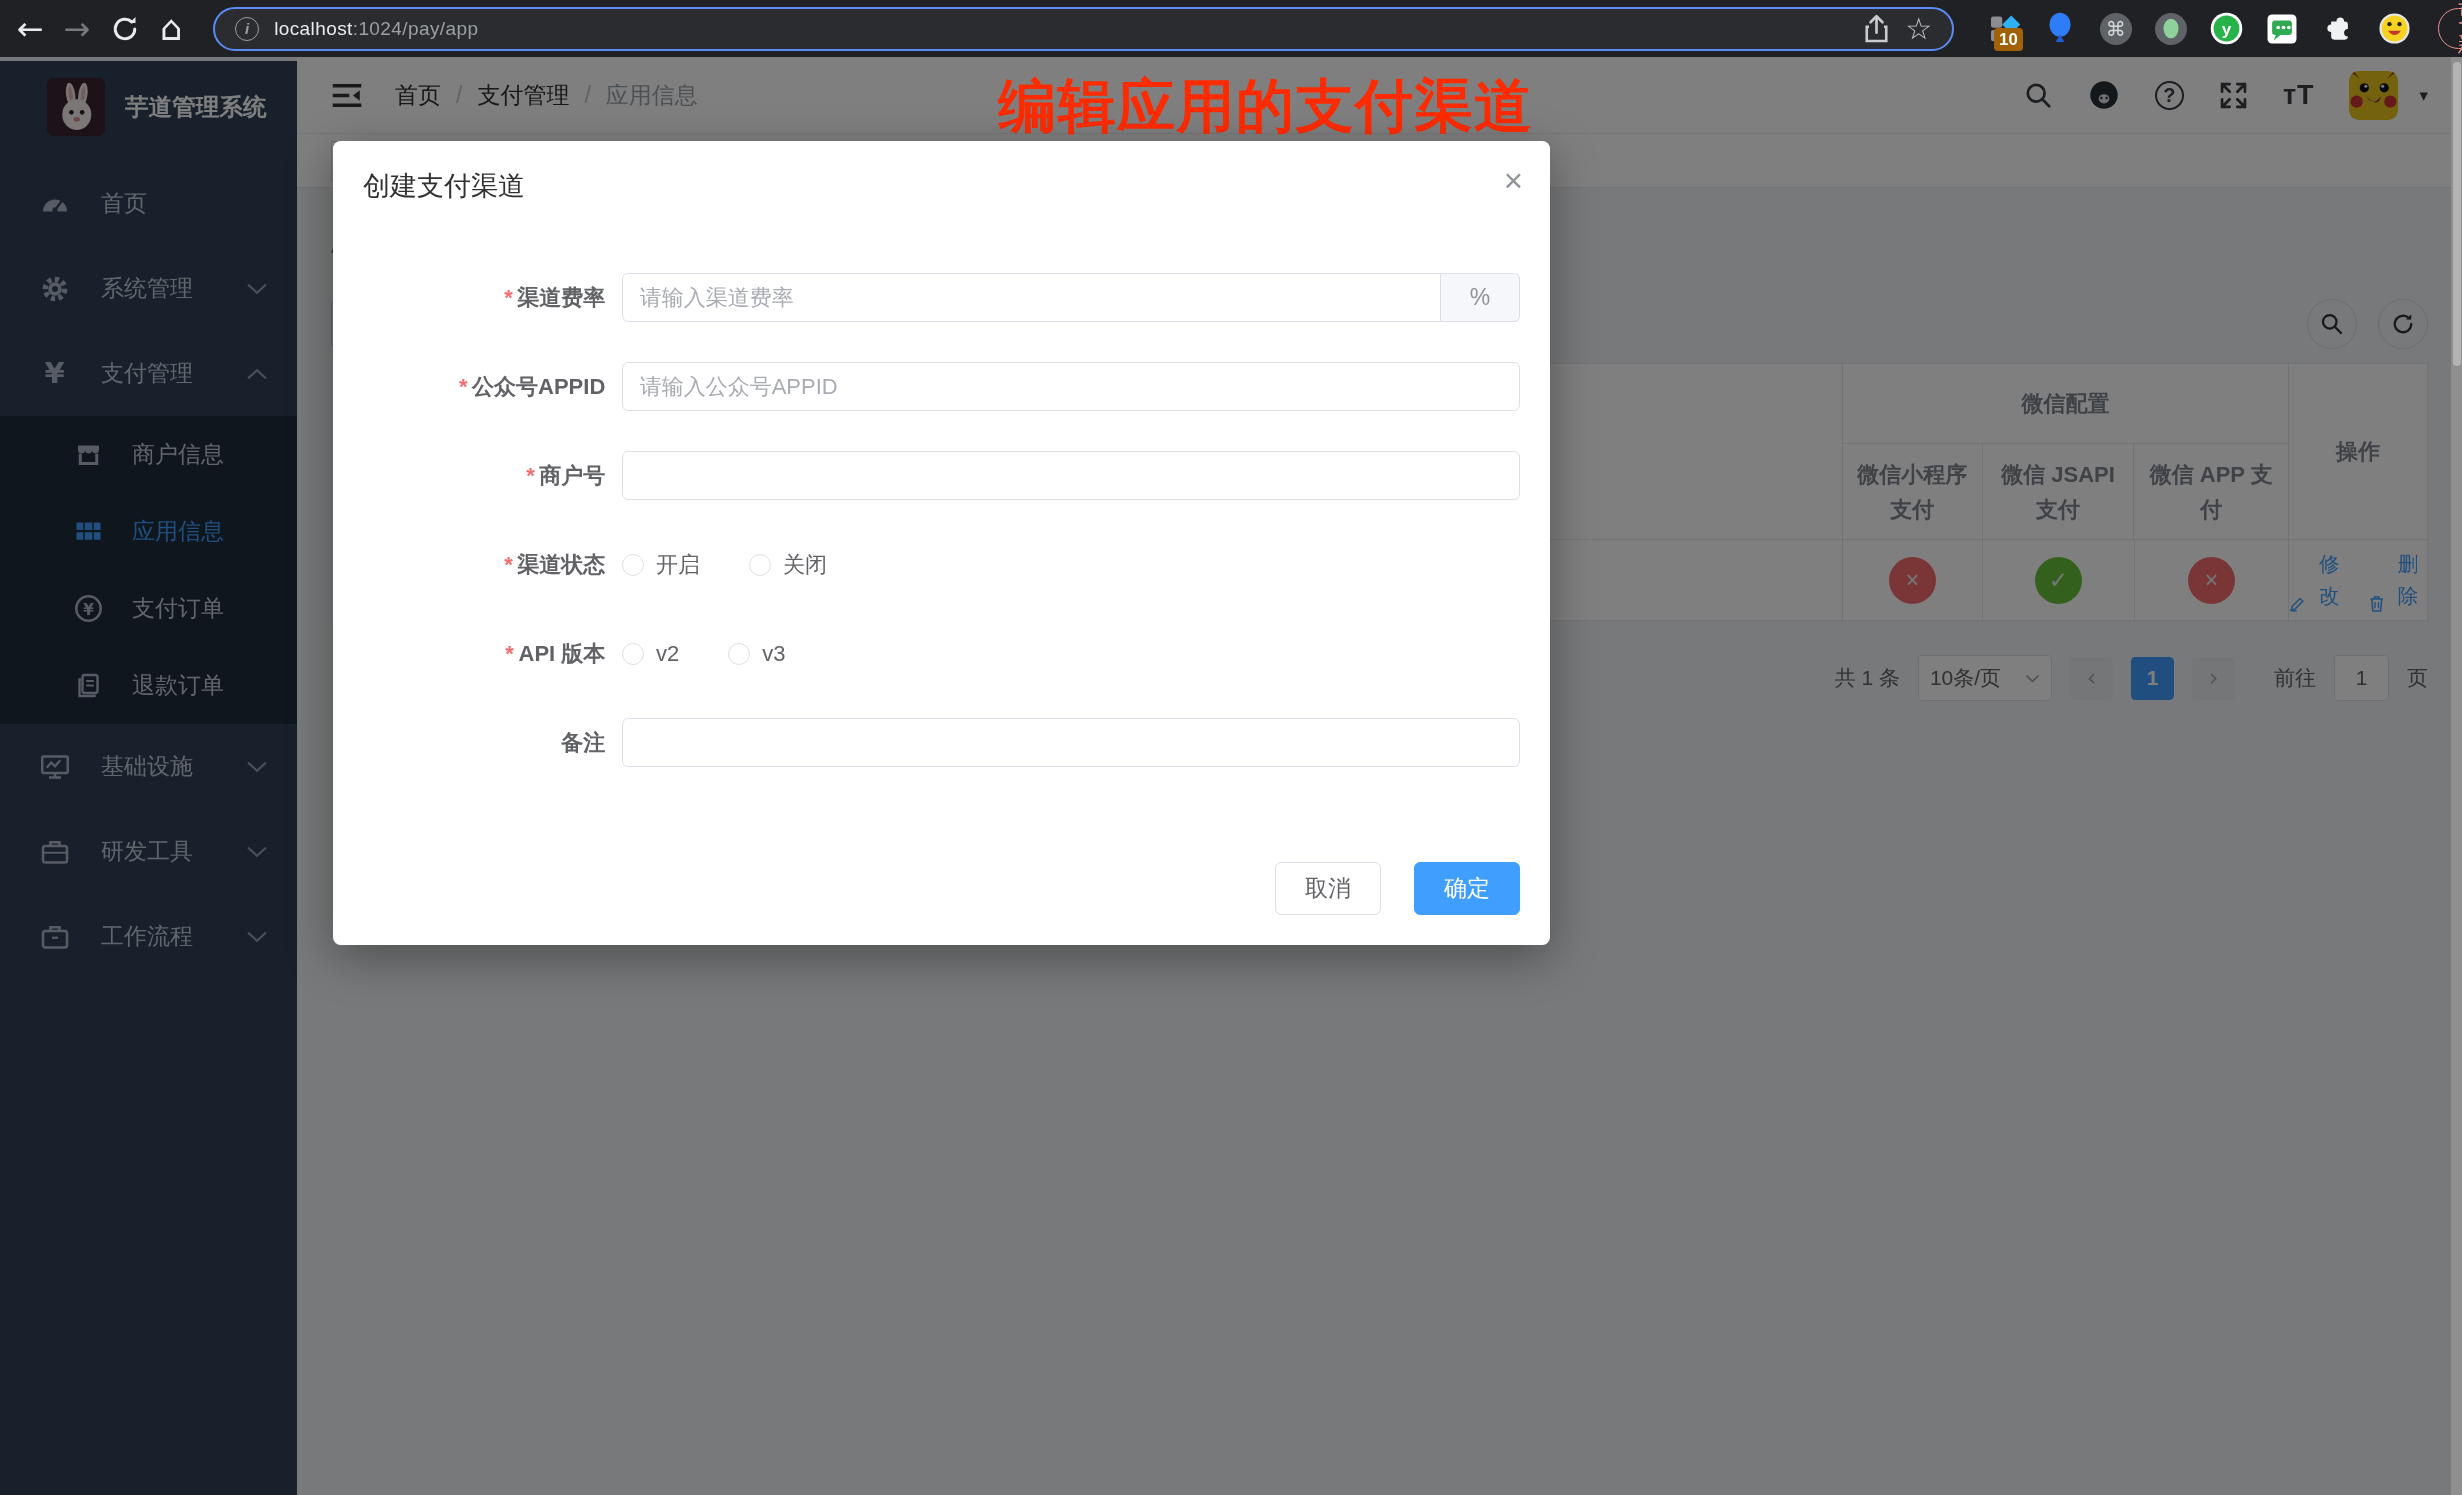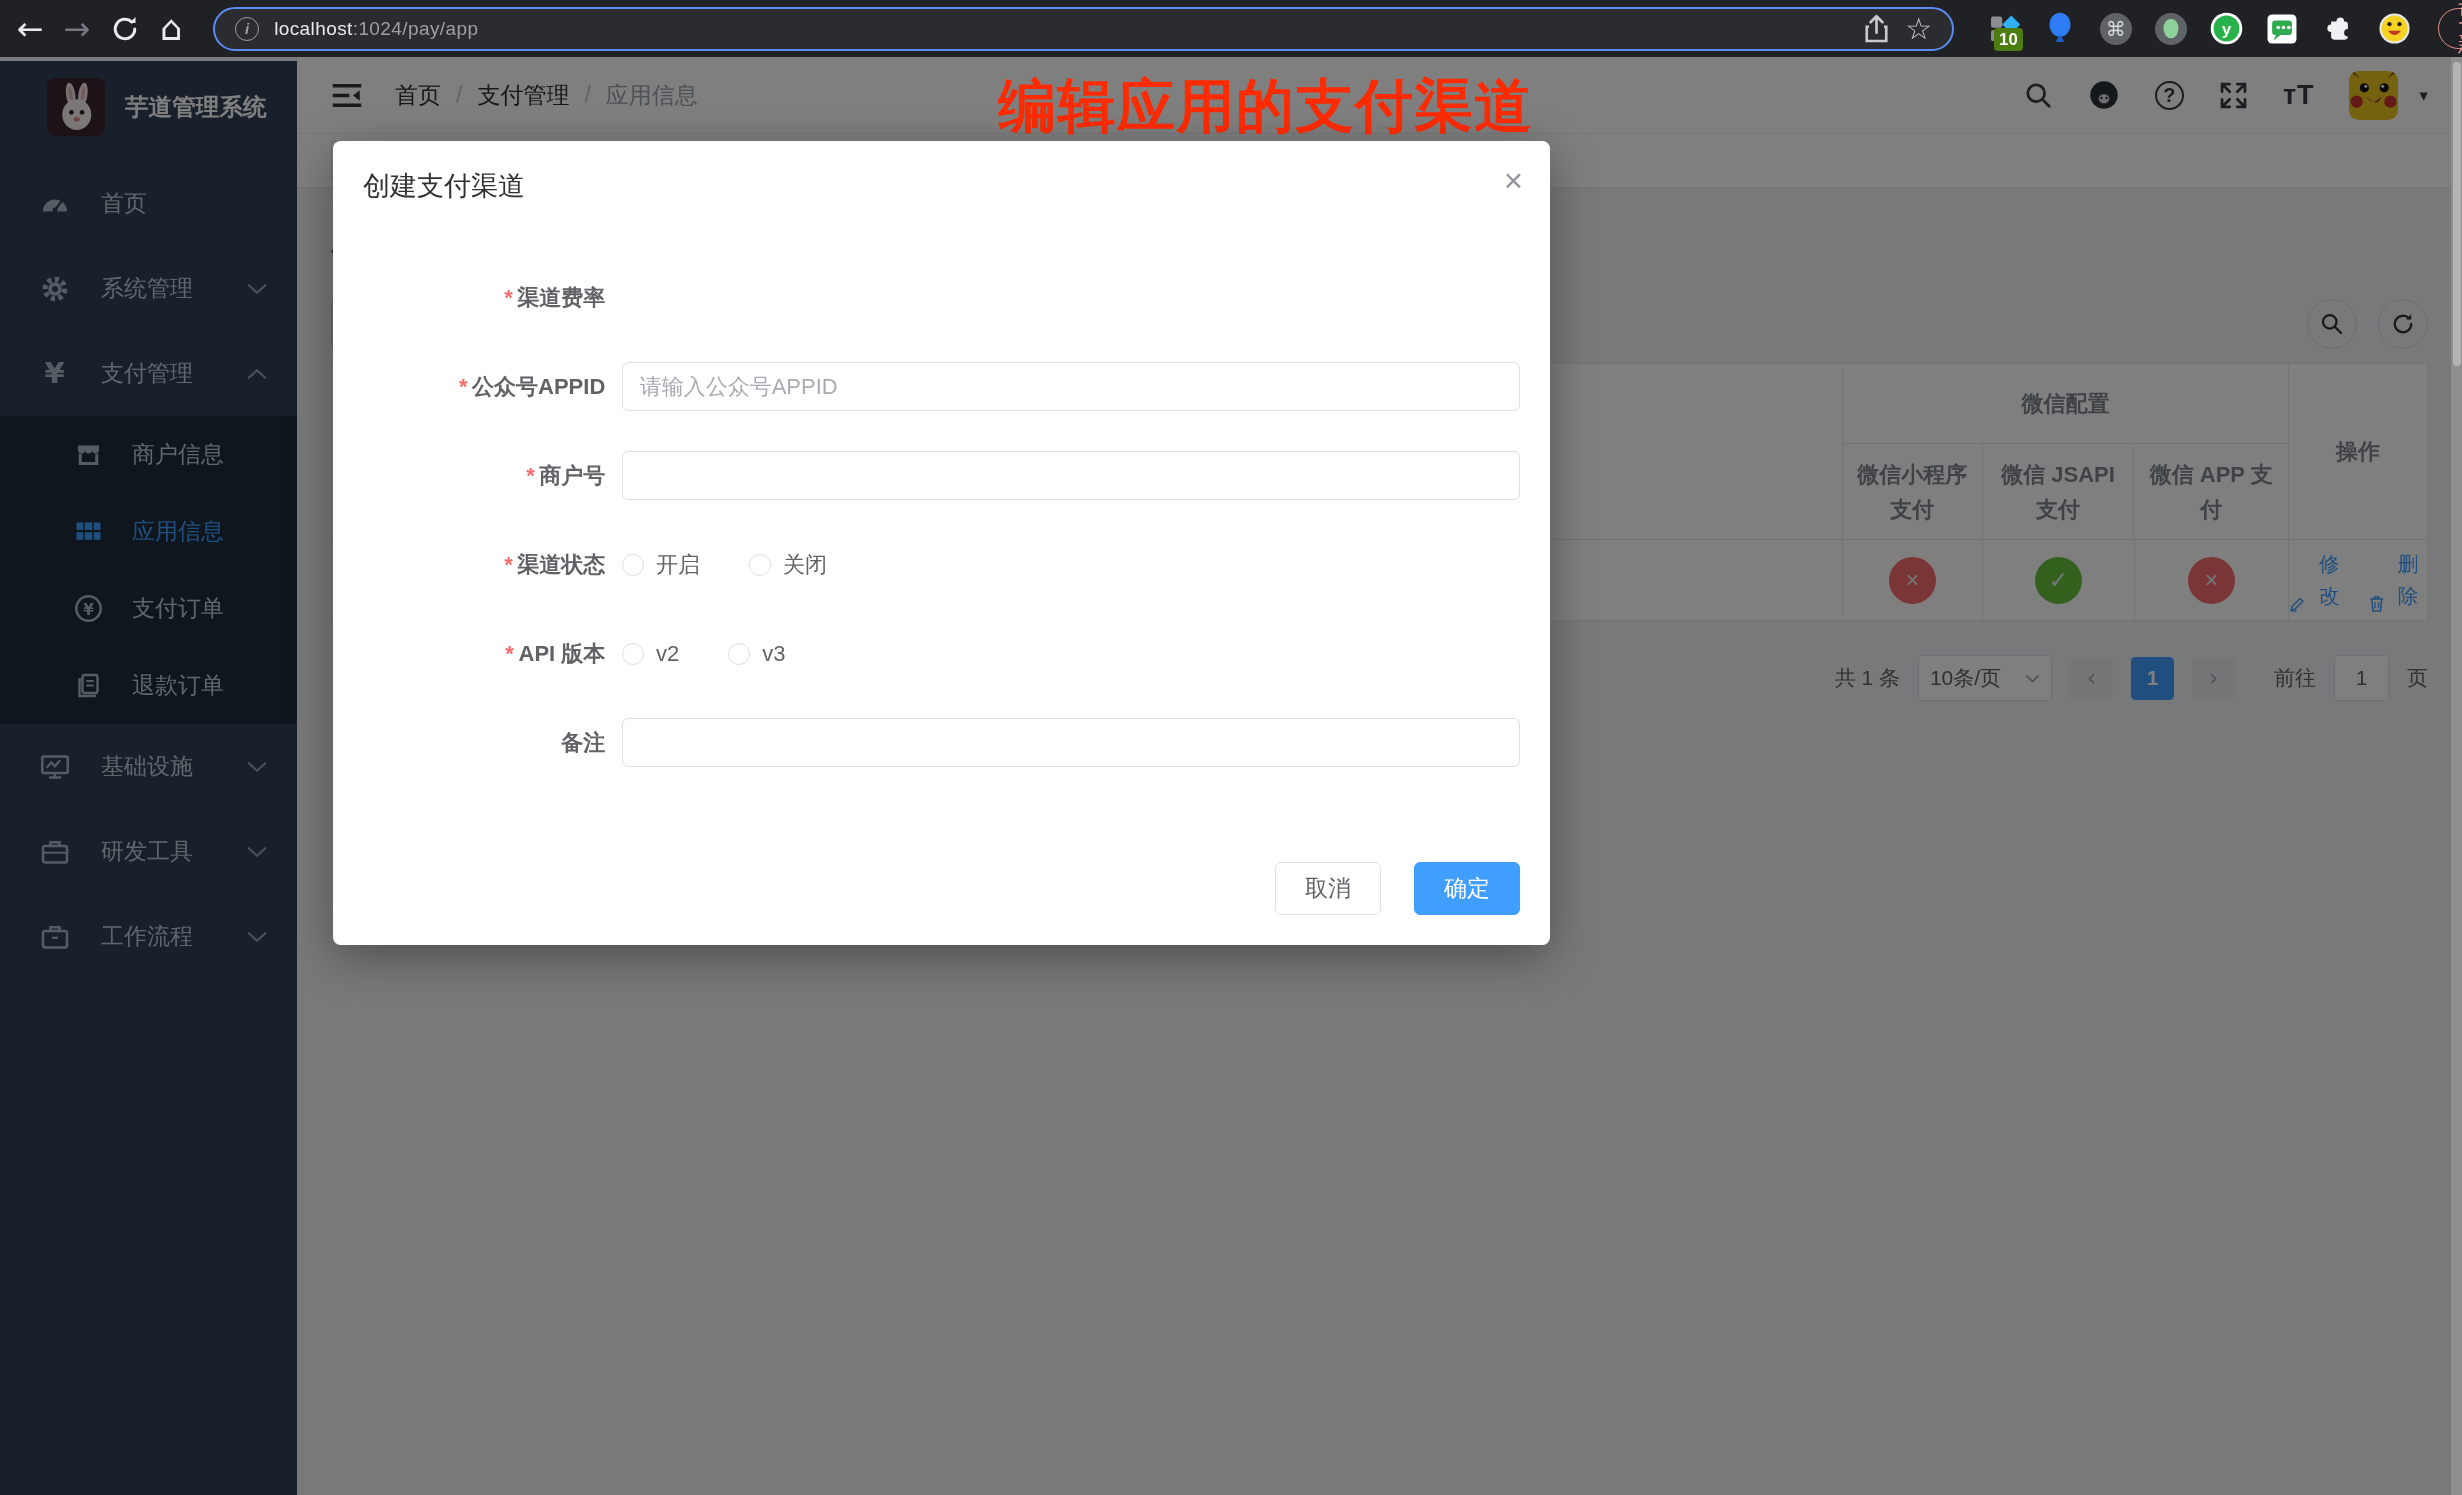--- a/index.html
+++ b/index.html
@@ -14,21 +14,21 @@
   .nav-ic.dim { color:#767a80; }
   .urlbar { flex:0 0 auto; width:1741px; height:44px; margin-left:10.6px; background:#2b2c2f;
     border:2.3px solid #5b8cf5; border-radius:24px; display:flex; align-items:center; padding:0 20px; gap:15px; }
   .info-circ { width:24px; height:24px; border:1.9px solid #9aa0a6; border-radius:50%;
     color:#9aa0a6; font-size:15px; display:flex; align-items:center; justify-content:center; font-style:italic; font-weight:700; }
   .url-text { font-size:19px; color:#e8eaed; letter-spacing:0.4px; }
   .url-text .rest { color:#9aa0a6; }
   .urlbar .spacer { flex:1; }
   .ext-row { display:flex; align-items:center; gap:23px; margin-left:13.7px; }
   .ext { position:relative; width:33px; height:33px; display:flex; align-items:center; justify-content:center; }
-  .badge { position:absolute; bottom:-6px; left:6px; background:#4d7c0f; color:#fff; font-size:16.7px;
+  .badge { position:absolute; bottom:-6px; left:6px; background:#a16207; color:#fff; font-size:16.7px;
     padding:1.5px 5.3px; border-radius:3.8px; font-weight:700; }
   .circ-ext { width:32px; height:32px; border-radius:50%; background:#5f6368; display:flex; align-items:center; justify-content:center; }
   .update-pill { border:1.9px solid #ec928c; color:#ec928c; border-radius:23px; height:41px;
     padding:0 18px; font-size:23px; display:flex; align-items:center; margin-left:7.6px; }
 
   
   .app { position:absolute; top:57px; left:0; width:2462px; height:1438px; background:#f0f2f5; }
 
   
   .sidebar { position:absolute; top:4px; left:0; width:297px; height:1438px; background:#304156; z-index:1;text-align:right; }
@@ -559,20 +559,24 @@
 
     <div class="annotation">编辑应用的支付渠道</div>
 
     <div class="dialog">
       <div class="dlg-title">创建支付渠道</div>
       <div class="dlg-close">×</div>
       <div class="dlg-body">
 
         <div class="frow">
           <div class="flabel"><span class="req">*</span><span>渠道费率</span></div>
+          <div class="ffield">
+            <input class="d-input" placeholder="请输入渠道费率" style="">
+            <span class="suffix">%</span>
+          </div>
         </div>
 
         <div class="frow">
           <div class="flabel"><span class="req">*</span><span>公众号APPID</span></div>
           <div class="ffield">
             <input class="d-input solo" placeholder="请输入公众号APPID" style="">
           </div>
         </div>
 
         <div class="frow">

